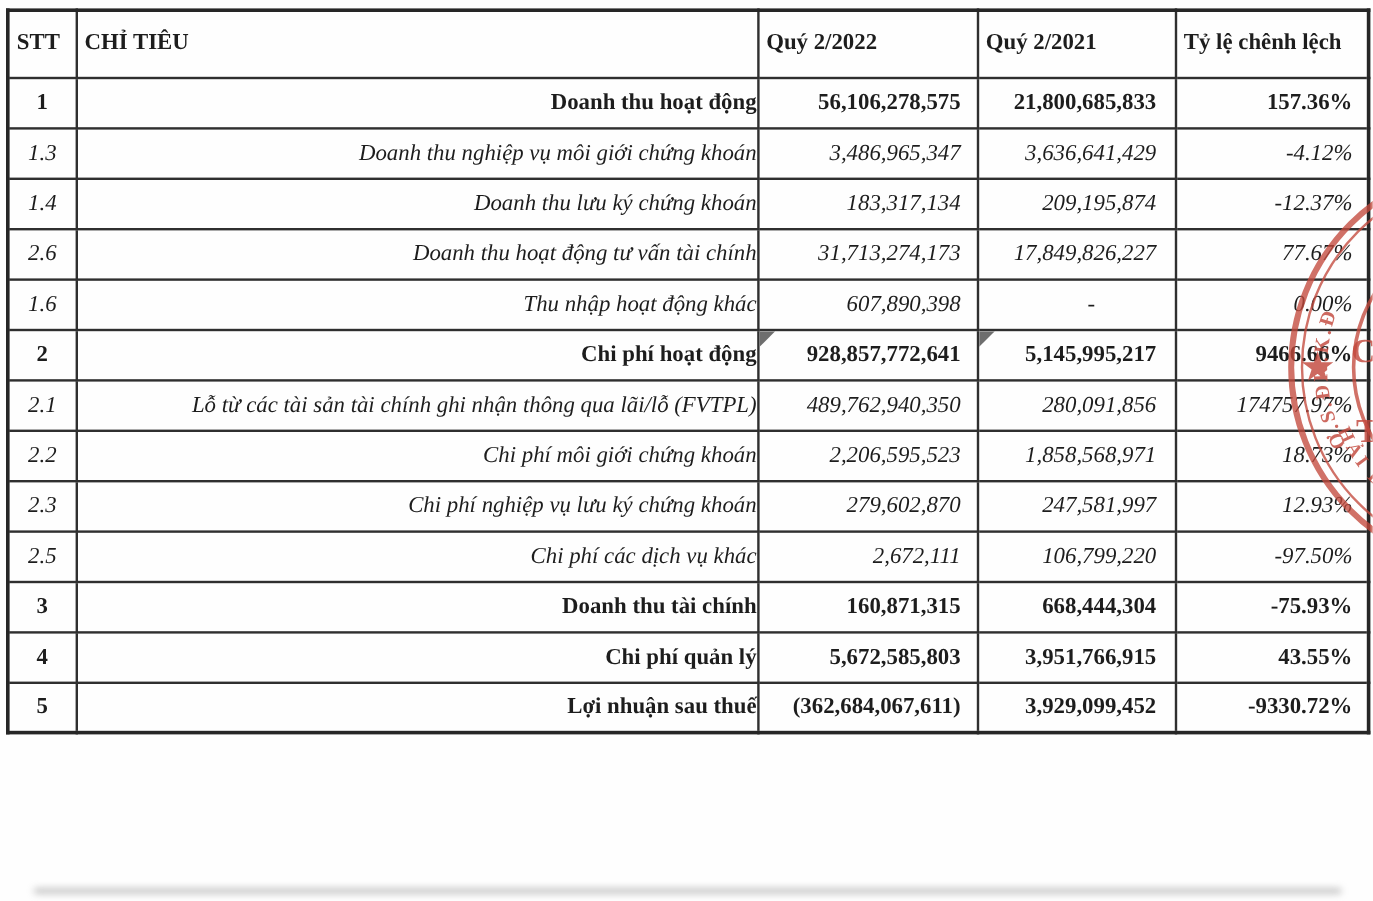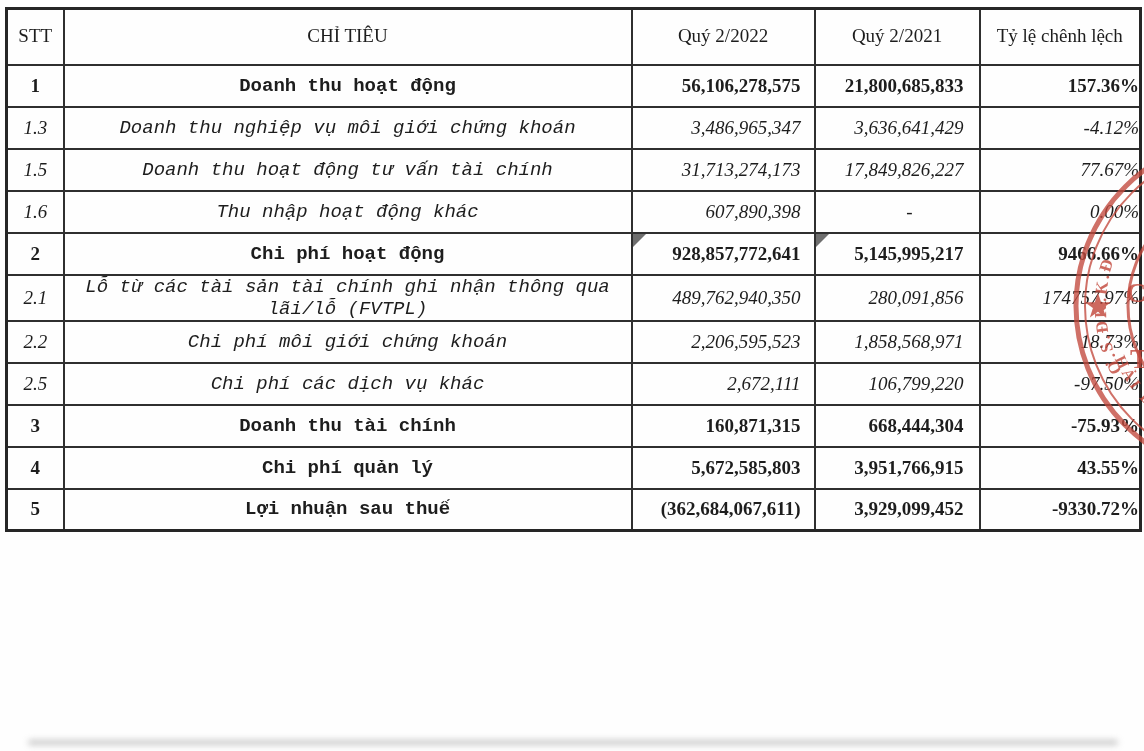--- a/index.html
+++ b/index.html
@@ -13,27 +13,27 @@
     border-collapse:collapse;table-layout:fixed;
     border:3px solid #262626;
   }
   .fin th,.fin td{
     border:2px solid #2f2f2f;
     font-size:19px;vertical-align:middle;position:relative;padding:0;
     overflow:hidden;
   }
   .fin thead tr{height:56px;}
   .fin tbody tr{height:42px;}
-  .fin th{font-weight:normal;text-align:center;line-height:1.2;padding:0 6px;}
+  .fin th{font-weight:bold;text-align:left;line-height:1.2;padding:0 6px;}
   .c-stt{text-align:center;}
-  .c-label{text-align:center;padding:0 6px 0 8px;font-family:Liberation Mono, monospace;}
+  .c-label{text-align:right;padding:0 6px 0 8px;}
   .c-v2022 .val,.c-v2021 .val,.c-pct .val{display:block;text-align:right;white-space:nowrap;}
   .c-v2022 .val{padding-right:13px;}
   .c-v2021 .val{padding-right:15px;}
-  .c-pct .val{padding-right:0;}
+  .c-pct .val{padding-right:12px;}
   tr.main{font-weight:bold;}
   tr.sub{font-style:italic;}
   td.dash .val{padding-right:66px;}
   .marker{
     position:absolute;top:0;left:0;width:0;height:0;
     border-top:13px solid #6e6e6e;border-right:13px solid transparent;
   }
   .stamp{position:absolute;left:0;top:0;pointer-events:none;}
   .scan-shadow{
     position:absolute;left:28px;top:740px;width:1090px;height:5px;
@@ -81,21 +81,34 @@
           <span class="val">3,486,965,347</span>
         </td>
     <td class="c-v2021">
           <span class="val">3,636,641,429</span>
         </td>
     <td class="c-pct">
           <span class="val">-4.12%</span>
         </td>
   </tr>
       <tr class="sub">
-    <td class="c-stt">1.5</td>
+    <td class="c-stt">1.4</td>
+    <td class="c-label">Doanh thu lưu ký chứng khoán</td>
+    <td class="c-v2022">
+          <span class="val">183,317,134</span>
+        </td>
+    <td class="c-v2021">
+          <span class="val">209,195,874</span>
+        </td>
+    <td class="c-pct">
+          <span class="val">-12.37%</span>
+        </td>
+  </tr>
+      <tr class="sub">
+    <td class="c-stt">2.6</td>
     <td class="c-label">Doanh thu hoạt động tư vấn tài chính</td>
     <td class="c-v2022">
           <span class="val">31,713,274,173</span>
         </td>
     <td class="c-v2021">
           <span class="val">17,849,826,227</span>
         </td>
     <td class="c-pct">
           <span class="val">77.67%</span>
         </td>
@@ -145,20 +158,33 @@
     <td class="c-stt">2.2</td>
     <td class="c-label">Chi phí môi giới chứng khoán</td>
     <td class="c-v2022">
           <span class="val">2,206,595,523</span>
         </td>
     <td class="c-v2021">
           <span class="val">1,858,568,971</span>
         </td>
     <td class="c-pct">
           <span class="val">18.73%</span>
+        </td>
+  </tr>
+      <tr class="sub">
+    <td class="c-stt">2.3</td>
+    <td class="c-label">Chi phí nghiệp vụ lưu ký chứng khoán</td>
+    <td class="c-v2022">
+          <span class="val">279,602,870</span>
+        </td>
+    <td class="c-v2021">
+          <span class="val">247,581,997</span>
+        </td>
+    <td class="c-pct">
+          <span class="val">12.93%</span>
         </td>
   </tr>
       <tr class="sub">
     <td class="c-stt">2.5</td>
     <td class="c-label">Chi phí các dịch vụ khác</td>
     <td class="c-v2022">
           <span class="val">2,672,111</span>
         </td>
     <td class="c-v2021">
           <span class="val">106,799,220</span>

